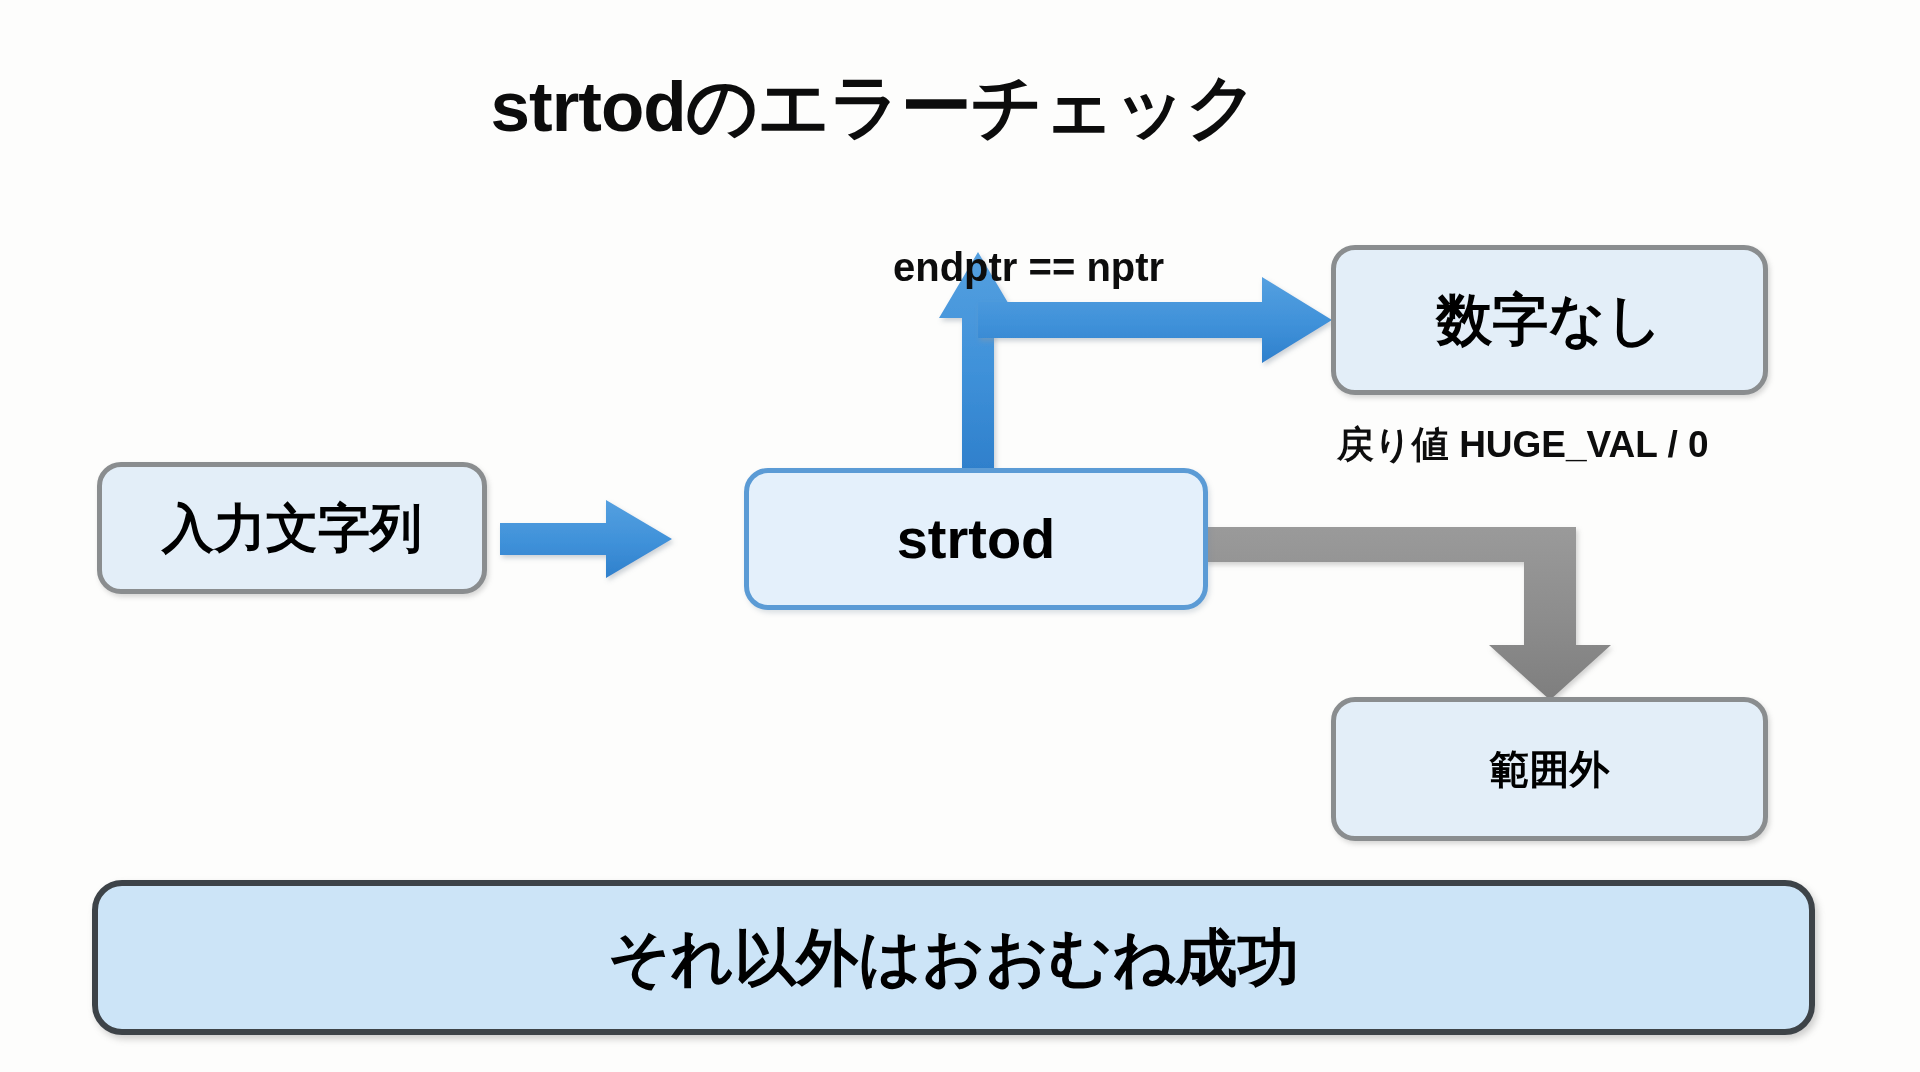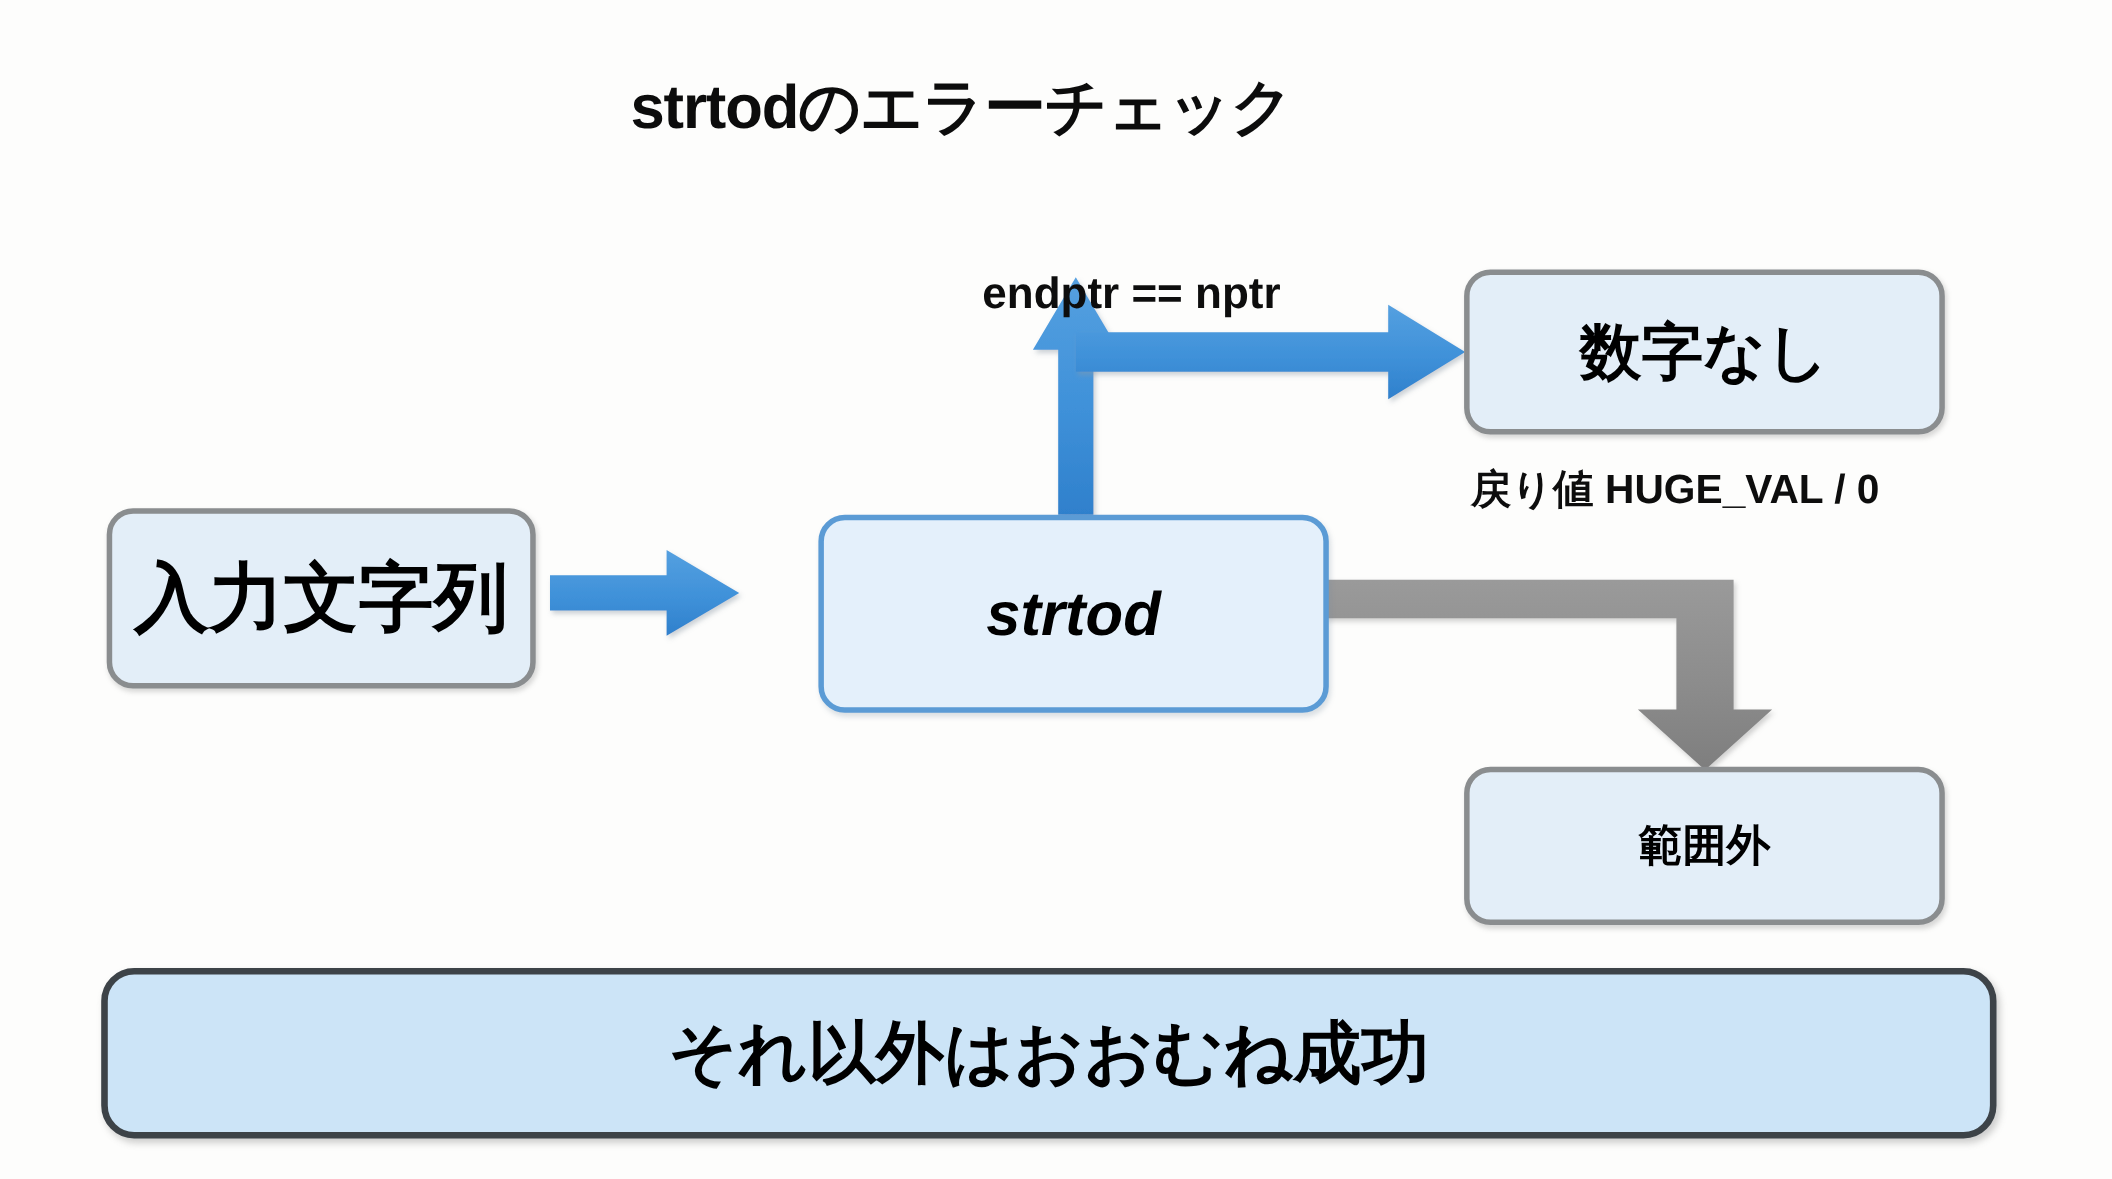--- a/index.html
+++ b/index.html
@@ -17,21 +17,21 @@
     font-family: "Liberation Sans", "DejaVu Sans", sans-serif;
   }
 
   
   #diagram-title {
     position: absolute;
     left: 0;
     top: 60px;
     width: 1748px;
     text-align: center;
-    font-size: 56px;
+    font-size: 71px;
     font-weight: bold;
     color: #0c0c0c;
     letter-spacing: -1px;
     white-space: nowrap;
   }
 
   
   .node {
     position: absolute;
     box-sizing: border-box;
@@ -55,22 +55,22 @@
     box-shadow: 2px 3px 5px rgba(120,140,160,0.25);
   }
   .node-wide {
     background: #cce4f7;
     border: 6px solid #3d4348;
     border-radius: 30px;
     box-shadow: 3px 4px 7px rgba(110,110,110,0.33);
   }
 
   
-  #node-input   { left: 97px;  top: 462px; width: 390px; height: 164px; font-size: 68px; }
-  #node-strtod  { left: 744px; top: 468px; width: 464px; height: 180px; font-size: 56px; font-style: italic; }
+  #node-input   { left: 97px;  top: 462px; width: 390px; height: 132px; font-size: 52px; }
+  #node-strtod  { left: 744px; top: 468px; width: 464px; height: 142px; font-size: 56px; }
   #node-nodigit { left: 1331px; top: 245px; width: 437px; height: 150px; font-size: 56px; }
   #node-range   { left: 1331px; top: 697px; width: 437px; height: 144px; font-size: 40px; }
   #node-success { left: 92px; top: 880px; width: 1723px; height: 155px; font-size: 62px; }
 
   
   .arrow-label {
     position: absolute;
     font-weight: bold;
     color: #0d0d0d;
     white-space: nowrap;

